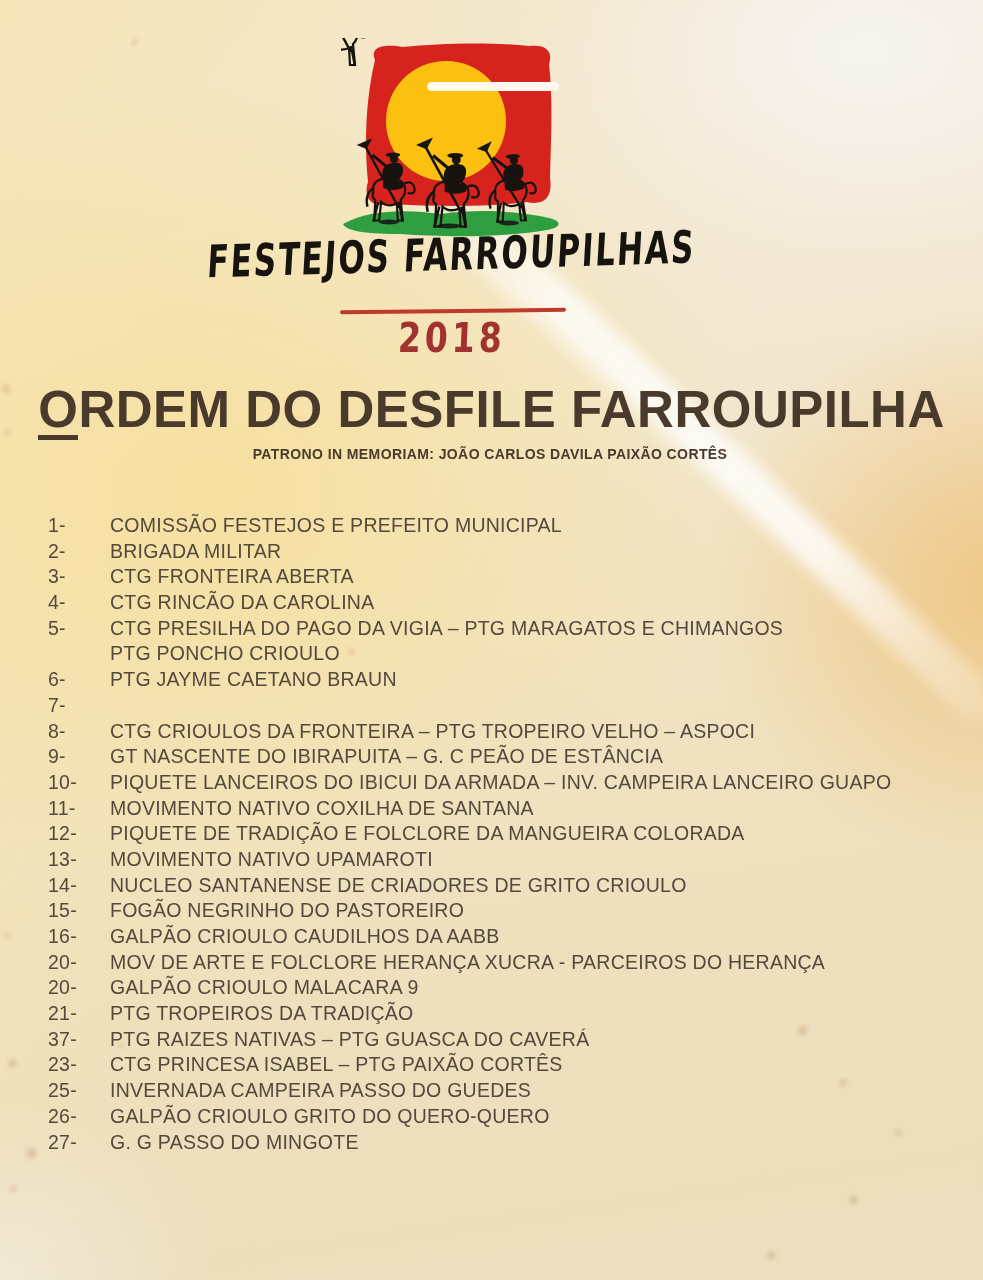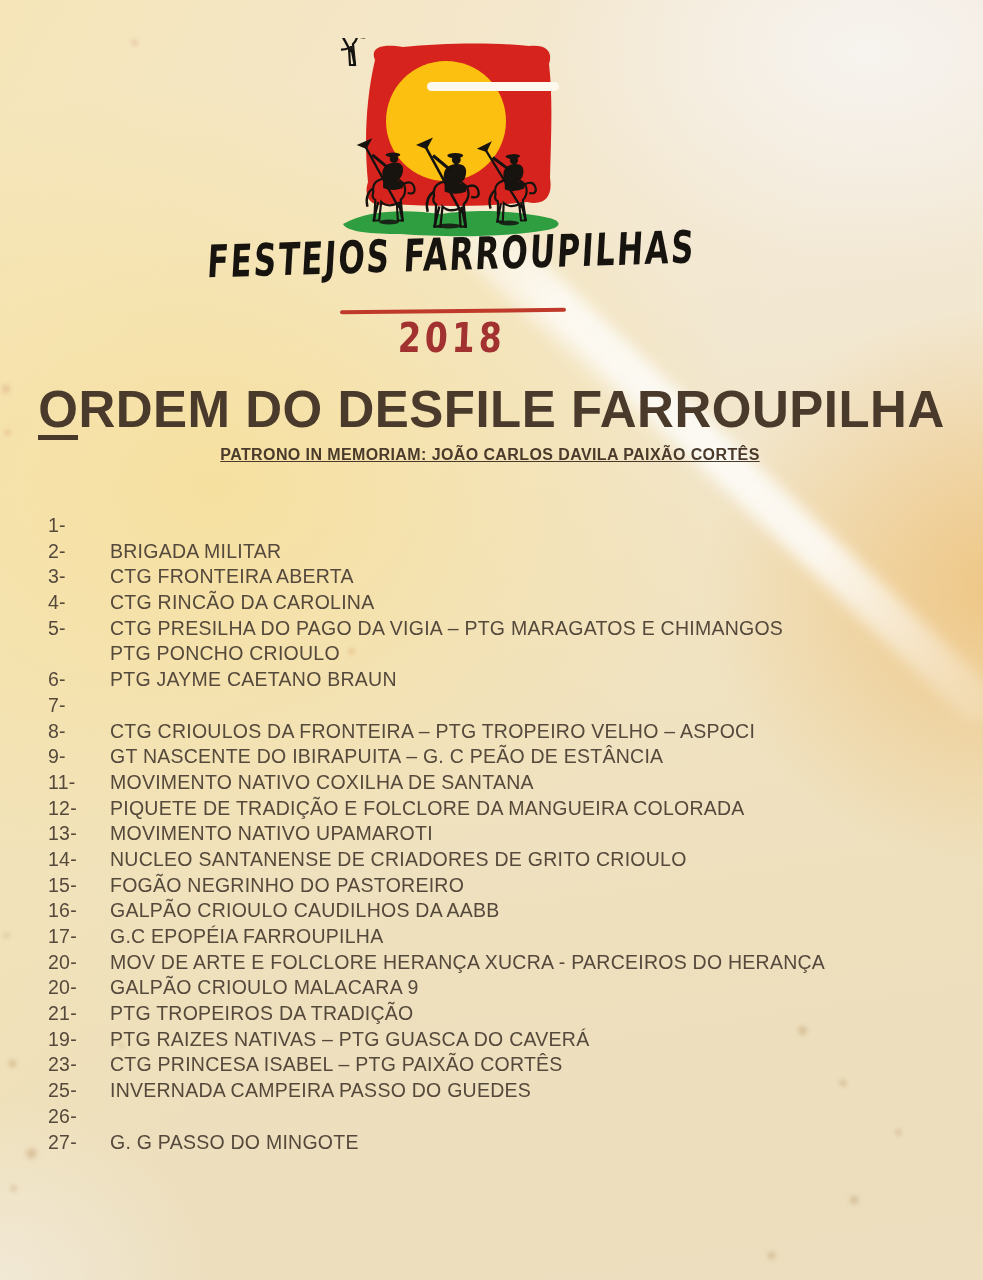--- a/index.html
+++ b/index.html
@@ -43,21 +43,21 @@
   .logo-underline{position:absolute; top:309px; left:340px; width:226px; height:4px;
     background:var(--underline-red); border-radius:3px; transform:rotate(-.6deg);}
   .year-row{position:absolute; top:318px; left:0; width:904px; text-align:center;}
   .logo-year{display:inline-block; font-family:"DejaVu Sans", sans-serif; font-weight:700;
     font-size:33px; letter-spacing:4px; color:var(--year-red); transform:scaleY(1.25) skewX(-3deg);}
 
   .title-row{position:absolute; top:380px; left:0; width:983px; text-align:center;
     color:var(--title-brown); font-weight:700; font-size:51px; letter-spacing:.5px; white-space:nowrap;}
   .title-first{display:inline-block; border-bottom:5px solid var(--title-brown); padding-bottom:1px; line-height:.95;}
   .subtitle-row{position:absolute; top:446px; left:0; width:980px; text-align:center;
-    color:var(--title-brown); font-weight:700; font-size:16px; letter-spacing:.4px; white-space:nowrap;text-decoration:underline;}
+    color:var(--title-brown); font-weight:700; font-size:14px; letter-spacing:.4px; white-space:nowrap;}
 
   .parade-list{position:absolute; top:514px; left:0; width:983px;}
   .row{display:flex; align-items:baseline; height:25.7px;
     color:var(--text-brown); font-size:19.5px; letter-spacing:.25px; white-space:nowrap;}
   .row .num{width:62px; margin-left:48px; flex:none;}
   .row .txt{flex:none;}
 </style>
 </head>
 <body>
 
@@ -106,20 +106,21 @@
     <span class="logo-year">2018</span>
   </div>
 
   <div class="title-row"><span class="title-first">O</span><span>RDEM DO DESFILE FARROUPILHA</span></div>
 
   <div class="subtitle-row">PATRONO IN MEMORIAM: JOÃO CARLOS DAVILA PAIXÃO CORTÊS</div>
 
   <div class="parade-list">
     <div class="row">
       <span class="num">1-</span>
+      <span class="txt">COMISSÃO FESTEJOS E PREFEITO MUNICIPAL</span>
     </div>
 
     <div class="row">
       <span class="num">2-</span>
       <span class="txt">BRIGADA MILITAR</span>
     </div>
 
     <div class="row">
       <span class="num">3-</span>
       <span class="txt">CTG FRONTEIRA ABERTA</span>
@@ -152,20 +153,24 @@
     <div class="row">
       <span class="num">8-</span>
       <span class="txt">CTG CRIOULOS DA FRONTEIRA – PTG TROPEIRO VELHO – ASPOCI</span>
     </div>
 
     <div class="row">
       <span class="num">9-</span>
       <span class="txt">GT NASCENTE DO IBIRAPUITA – G. C PEÃO DE ESTÂNCIA</span>
     </div>
 
+    <div class="row">
+      <span class="num">10-</span>
+      <span class="txt">PIQUETE LANCEIROS DO IBICUI DA ARMADA – INV. CAMPEIRA LANCEIRO GUAPO</span>
+    </div>
 
     <div class="row">
       <span class="num">11-</span>
       <span class="txt">MOVIMENTO NATIVO COXILHA DE SANTANA</span>
     </div>
 
     <div class="row">
       <span class="num">12-</span>
       <span class="txt">PIQUETE DE TRADIÇÃO E FOLCLORE DA MANGUEIRA COLORADA</span>
     </div>
@@ -183,59 +188,56 @@
     <div class="row">
       <span class="num">15-</span>
       <span class="txt">FOGÃO NEGRINHO DO PASTOREIRO</span>
     </div>
 
     <div class="row">
       <span class="num">16-</span>
       <span class="txt">GALPÃO CRIOULO CAUDILHOS DA AABB</span>
     </div>
 
-    <div class="row">
-      <span class="num">17-</span>
-      <span class="txt">G.C EPOPÉIA FARROUPILHA</span>
-    </div>
 
     <div class="row">
       <span class="num">20-</span>
       <span class="txt">MOV DE ARTE E FOLCLORE HERANÇA XUCRA - PARCEIROS DO HERANÇA</span>
     </div>
 
 
     <div class="row">
       <span class="num">20-</span>
       <span class="txt">GALPÃO CRIOULO MALACARA 9</span>
     </div>
 
     <div class="row">
       <span class="num">21-</span>
       <span class="txt">PTG TROPEIROS DA TRADIÇÃO</span>
     </div>
 
     <div class="row">
-      <span class="num">19-</span>
+      <span class="num">37-</span>
       <span class="txt">PTG RAIZES NATIVAS – PTG GUASCA DO CAVERÁ</span>
     </div>
 
     <div class="row">
       <span class="num">23-</span>
       <span class="txt">CTG PRINCESA ISABEL – PTG PAIXÃO CORTÊS</span>
     </div>
 
 
     <div class="row">
       <span class="num">25-</span>
       <span class="txt">INVERNADA CAMPEIRA PASSO DO GUEDES</span>
     </div>
 
     <div class="row">
       <span class="num">26-</span>
+      <span class="txt">GALPÃO CRIOULO GRITO DO QUERO-QUERO</span>
     </div>
 
     <div class="row">
       <span class="num">27-</span>
       <span class="txt">G. G PASSO DO MINGOTE</span>
     </div>
   </div>
 
   <div class="stain pink" style="left:0px;   top:383px;  width:12px; height:12px;"></div>
   <div class="stain pink" style="left:3px;   top:428px;  width:9px;  height:9px;"></div>

